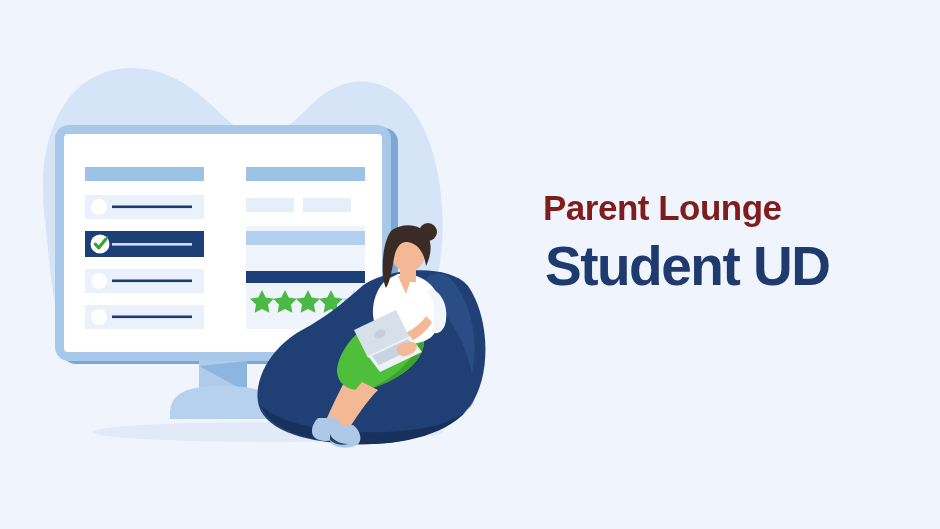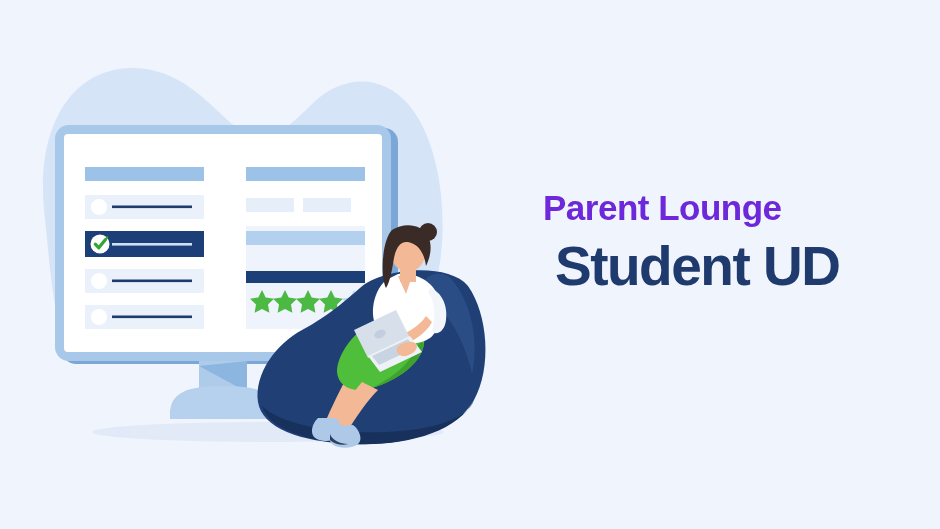--- a/index.html
+++ b/index.html
@@ -44,26 +44,26 @@
     left: 543px;
     top: 186px;
     width: 370px;
   }
   #eyebrow {
     font-family: "Liberation Sans Narrow", "Liberation Sans", sans-serif;
     font-size: 35px;
     line-height: 44px;
     font-weight: bold;
     letter-spacing: -0.5px;
-    color: #6d28d9;
+    color: #7f1d1d;
     white-space: nowrap;
     margin: 0;
   }
   #headline {
-    margin: 12px;
+    margin: 2px;
     margin-top: 6px;
   }
   .headline-line {
     font-family: "Liberation Sans Narrow", "Liberation Sans", sans-serif;
     font-size: 55px;
     line-height: 60px;
     font-weight: bold;
     letter-spacing: -1.5px;
     color: #1f3a6d;
     white-space: nowrap;

